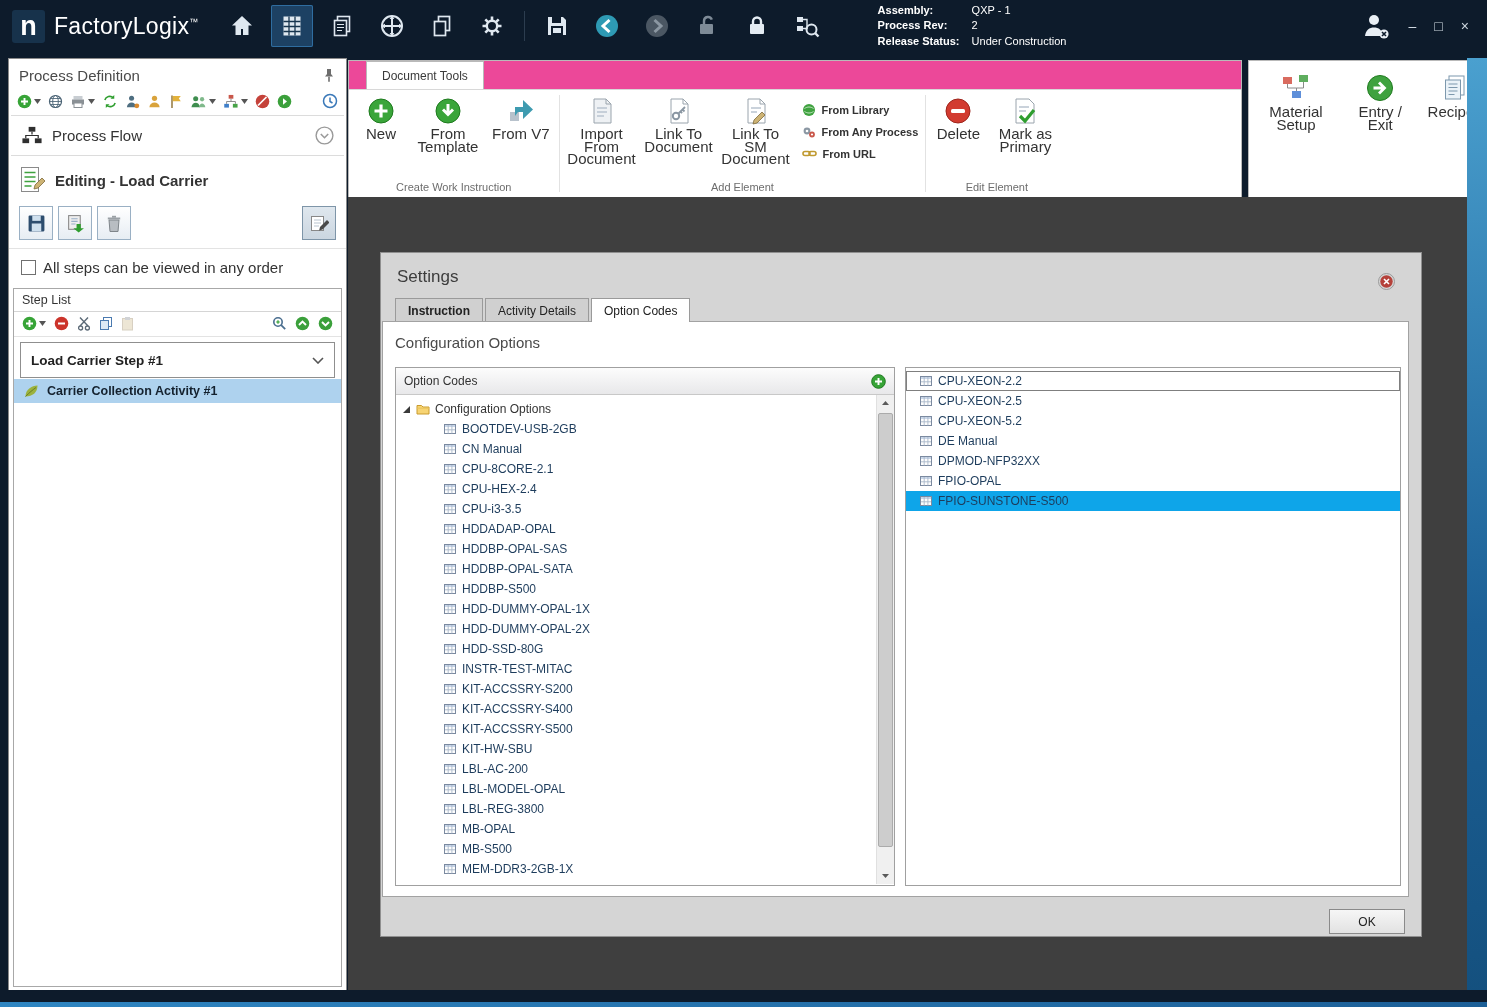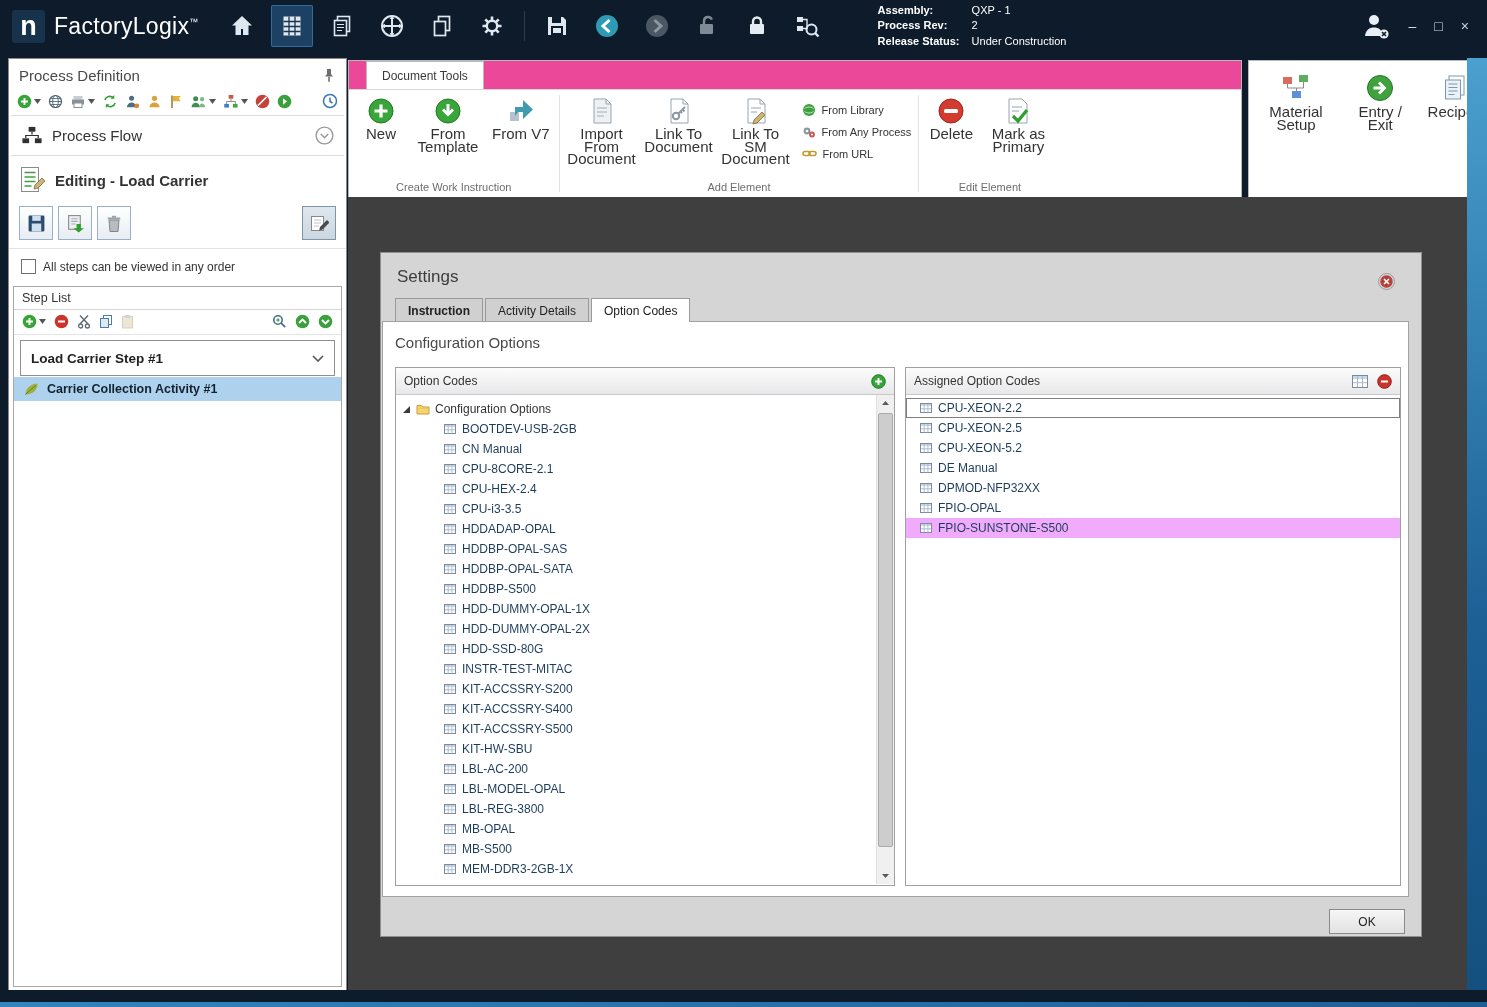--- a/index.html
+++ b/index.html
@@ -34,21 +34,21 @@
   .tb-combo{display:flex;align-items:center;gap:2px;}
   .sb-divider{height:1px;background:#dcdcdc;margin:0 2px;}
   .sb-row{display:flex;align-items:center;gap:9px;padding:9px 12px;}
   .sb-row-label{font-size:15px;color:#333;}
   .sb-editing{display:flex;align-items:center;gap:9px;padding:10px 10px 6px;}
   .sb-editing-label{font-size:15px;font-weight:bold;color:#333;}
   .sb-btnrow{display:flex;align-items:center;gap:5px;padding:6px 10px 8px;border-bottom:1px solid #e3e3e3;}
   .sb-btn{width:34px;height:34px;border:1px solid #9ab0c4;background:linear-gradient(#ffffff,#e7edf3);
           display:flex;align-items:center;justify-content:center;}
   .sb-btn.pressed{background:linear-gradient(#dfe7ee,#cbd6e0);border-color:#7e95a8;}
-  .sb-check{display:flex;align-items:center;gap:7px;padding:10px 12px;font-size:12px;color:#333;}
+  .sb-check{display:flex;align-items:center;gap:7px;padding:10px 12px;font-size:15px;color:#333;}
   .cb{width:13px;height:13px;border:1px solid #707070;background:#fff;display:inline-block;}
   .steplist{flex:1;margin:2px 4px 4px;border:1px solid #a8a8a8;display:flex;flex-direction:column;min-height:0;}
   .sl-header{padding:4px 8px;font-size:12.5px;color:#333;border-bottom:1px solid #d5d5d5;}
   .sl-toolbar{display:flex;align-items:center;gap:8px;padding:4px 8px 5px;border-bottom:1px solid #e3e3e3;}
   .sl-step{display:flex;align-items:center;margin:5px 6px 1px;border:1px solid #8f8f8f;background:#fff;
            height:34px;padding:0 10px;}
   .sl-step-label{font-size:13.5px;font-weight:bold;color:#222;flex:1;}
   .sl-activity{display:flex;align-items:center;gap:8px;height:24px;padding:0 10px;background:#aed2ee;}
   .sl-activity-label{font-size:12.5px;font-weight:bold;color:#14212e;}
 
@@ -58,21 +58,21 @@
   .tabstrip{height:28px;display:flex;align-items:flex-start;padding-left:17px;border-bottom:1px solid #d8d8d8;background:#ec4899;}
   .ribbon-tab{height:27px;display:flex;align-items:center;padding:0 15px;border:1px solid #b9b9b9;border-bottom:none;
               background:#fff;font-size:12px;color:#3a3a3a;margin-bottom:-1px;z-index:1;}
   .rgroups{display:flex;height:107px;padding:0 2px;}
   .rgroup{display:flex;flex-direction:column;padding:0 5px;}
   .rgroup-items{flex:1;display:flex;gap:7px;padding-top:5px;align-items:flex-start;}
   .rgroup-label{font-size:11px;color:#6d6d6d;text-align:center;padding-bottom:4px;white-space:nowrap;}
   .rgsep{width:1px;background:#e2e2e2;margin:5px 2px;}
   .rbig{min-width:46px;max-width:66px;display:flex;flex-direction:column;align-items:center;gap:3px;
         font-size:15px;color:#333;text-align:center;line-height:12.5px;padding:2px 2px;}
-  .rsmallcol{display:flex;flex-direction:column;gap:8px;padding-top:8px;padding-left:4px;}
+  .rsmallcol{display:flex;flex-direction:column;gap:8px;padding-top:8px;padding-left:4px;font-weight:bold;}
   .rsmall{display:flex;align-items:center;gap:6px;font-size:11px;color:#333;white-space:nowrap;}
   .ribbon-right{position:absolute;left:1248px;top:60px;width:219px;height:137px;background:#fff;
                 border:1px solid #b9b9b9;display:flex;align-items:flex-start;gap:16px;padding:10px 12px 0;}
 
   
   .content{position:absolute;left:348px;top:197px;width:1119px;height:793px;background:#3f3f3f;}
 
   
   .settings{position:absolute;left:32px;top:55px;width:1040px;height:683px;background:#d5d5d5;border:1px solid #8f8f8f;}
   .settings-title{position:absolute;left:16px;top:14px;font-size:17px;color:#3d3d3d;}
@@ -92,21 +92,21 @@
   .opt-header .spacer{flex:1;}
   .opt-list{position:relative;height:489px;overflow:hidden;}
   .opt-left .opt-list{padding-right:18px;}
   .tree{padding:4px 0 0 6px;}
   .tree-root{display:flex;align-items:center;gap:5px;height:20px;font-size:12px;color:#333;}
   .tree-item{display:flex;align-items:center;gap:6px;height:20px;padding-left:42px;}
   .tree-label{font-size:12px;font-weight:normal;color:#1d3c5c;}
   .assigned{padding-top:3px;}
   .assigned-item{display:flex;align-items:center;gap:6px;height:20px;padding-left:14px;}
   .assigned-item.focused{box-shadow:inset 0 0 0 1px #7f7f7f;}
-  .assigned-item.selected{background:#f0abfc;}
+  .assigned-item.selected{background:#0ea5e9;}
   .vscroll{position:absolute;right:0;top:0;bottom:0;width:17px;background:#f0f0f0;border-left:1px solid #e0e0e0;
            display:flex;flex-direction:column;align-items:center;}
   .vs-arrow{height:16px;width:100%;display:flex;align-items:center;justify-content:center;background:#f0f0f0;}
   .vs-thumb{width:13px;height:432px;margin-top:2px;background:#cdcdcd;border:1px solid #ababab;border-radius:2px;}
   .ok-btn{position:absolute;right:16px;top:656px;width:74px;height:23px;background:linear-gradient(#f6f6f6,#e2e2e2);
           border:1px solid #8a8a8a;font-size:12px;color:#222;display:flex;align-items:center;justify-content:center;}
 
   
   .right-strip{position:absolute;left:1467px;top:58px;width:20px;height:944px;
                background:linear-gradient(#4aa0cf,#1c6096 60%,#14507e);}
@@ -886,37 +886,20 @@
             <span class="vs-arrow ml-auto" style="margin-top:auto;">
                 <svg width="7" height="4">
                   <path d="M0 0h7L3.5 4z" fill="#5a5a5a"></path>
                 </svg>
               </span>
           </div>
         </div>
       </div>
 
       <div class="opt-panel opt-right">
-        <div class="opt-header">
-          <span>Assigned Option Codes</span>
-          <span class="spacer"></span>
-          <span>
-            <svg width="16" height="13" viewBox="0 0 16 13">
-                <rect x=".5" y=".5" width="15" height="12" fill="#fff" stroke="#7b8aa0"></rect>
-                <rect x="1" y="1" width="14" height="3" fill="#c9d6e8"></rect>
-                <path d="M5.5 1v11M10.5 1v11M1 7.7h14" stroke="#a9b8c9"></path>
-              </svg>
-          </span>
-          <span>
-            <svg width="15" height="15" viewBox="0 0 15 15">
-                <circle cx="7.5" cy="7.5" r="6.8" fill="#cc342b" stroke="#8f1f18"></circle>
-                <path d="M4 7.5h7" stroke="#fff" stroke-width="2"></path>
-              </svg>
-          </span>
-        </div>
         <div class="opt-list assigned">
             <div class="assigned-item focused">
     <span>
       <svg width="12" height="10" viewBox="0 0 12 10">
                   <rect x=".5" y=".5" width="11" height="9" fill="#fdfdfd" stroke="#7b8aa0"></rect>
                   <rect x="1" y="1" width="10" height="2" fill="#c9d6e8"></rect>
                   <path d="M4.2 1v8.5M7.9 1v8.5M1 5.8h10" stroke="#a9b8c9" stroke-width=".9" fill="none"></path>
                 </svg>
     </span>
     <span class="tree-label">CPU-XEON-2.2</span>

